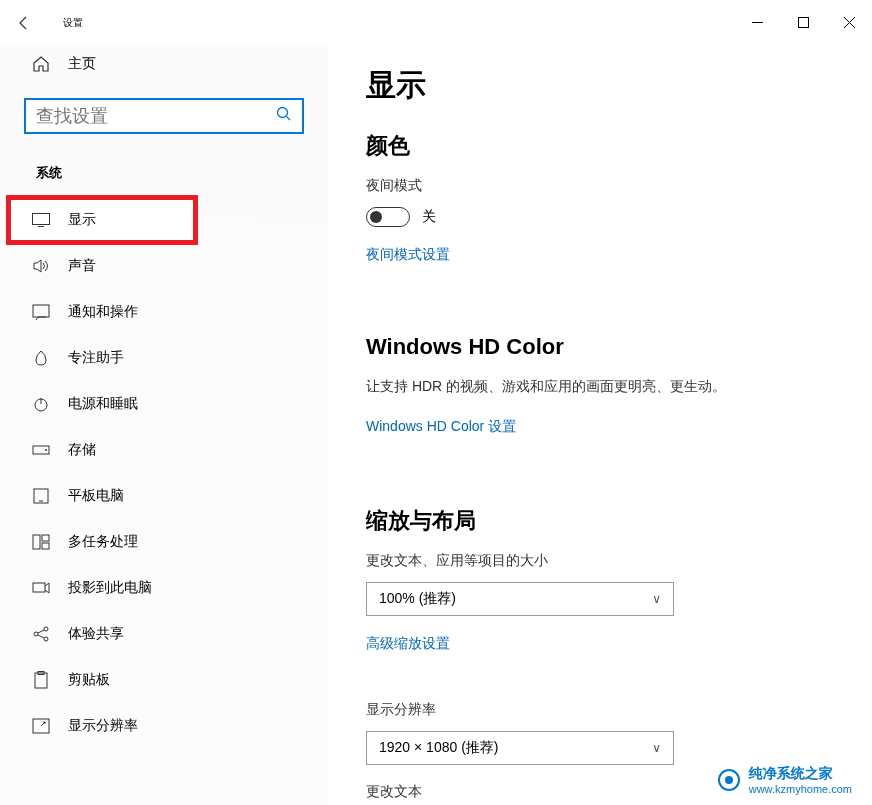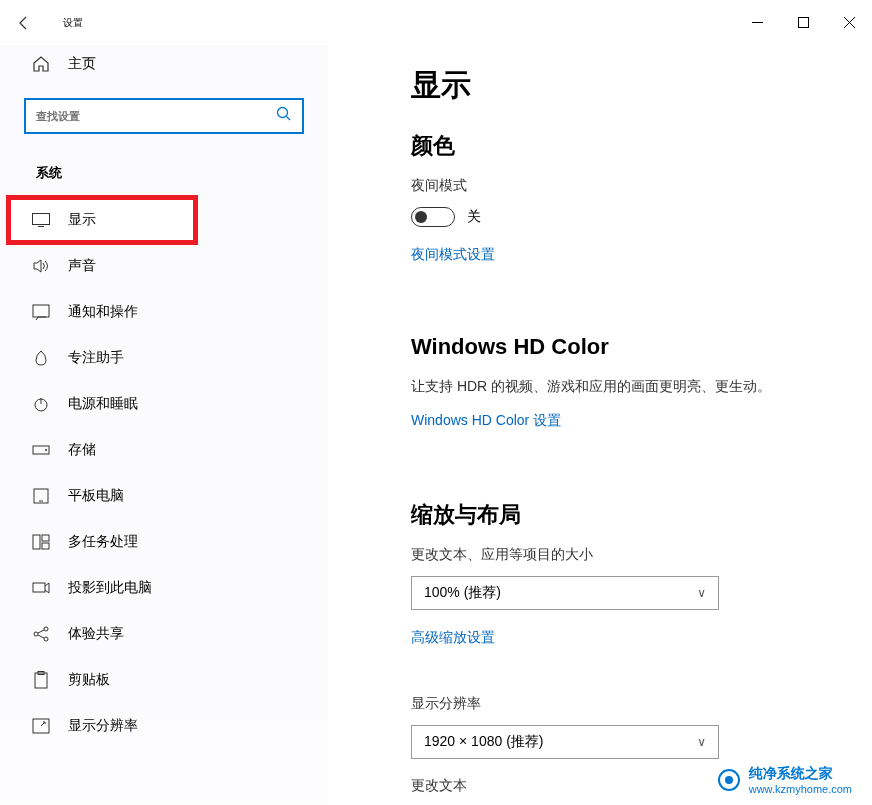--- a/index.html
+++ b/index.html
@@ -42,21 +42,20 @@
       width: 46px;
       height: 32px;
       display: flex;
       align-items: center;
       justify-content: center;
       cursor: pointer;
     }
     .container {
       display: flex;
       height: calc(100% - 45px);
-      gap: 45px;
     }
     .sidebar {
       width: 328px;
       padding: 0;
       background: linear-gradient(to bottom, rgba(240,240,245,0.3), rgba(245,245,250,0.3));
     }
     .home-item {
       display: flex;
       align-items: center;
       padding: 10px 32px;
@@ -77,23 +76,22 @@
       height: 36px;
       display: flex;
       align-items: center;
       padding: 0 10px;
       background: #fff;
     }
     .search-box input {
       border: none;
       outline: none;
       flex: 1;
-      font-size: 11px;
+      font-size: 18px;
       color: #a16207;
-      font-weight: bold;
     }
     .search-icon {
       color: #0078d4;
     }
     .section-header {
       font-size: 13px;
       font-weight: bold;
       padding: 10px 26px 15px 36px;
     }
     .nav-list {
@@ -177,21 +175,21 @@
       cursor: pointer;
       margin-bottom: 30px;
       display: inline-block;
     }
     .section-gap {
       margin-top: 40px;
     }
     .desc-text {
       font-size: 14px;
       color: #333;
-      margin-bottom: 14px;
+      margin-bottom: 20px;
       line-height: 1.5;
     }
     .dropdown {
       width: 308px;
       height: 34px;
       border: 1px solid #999;
       display: flex;
       align-items: center;
       justify-content: space-between;
       padding: 0 12px;

